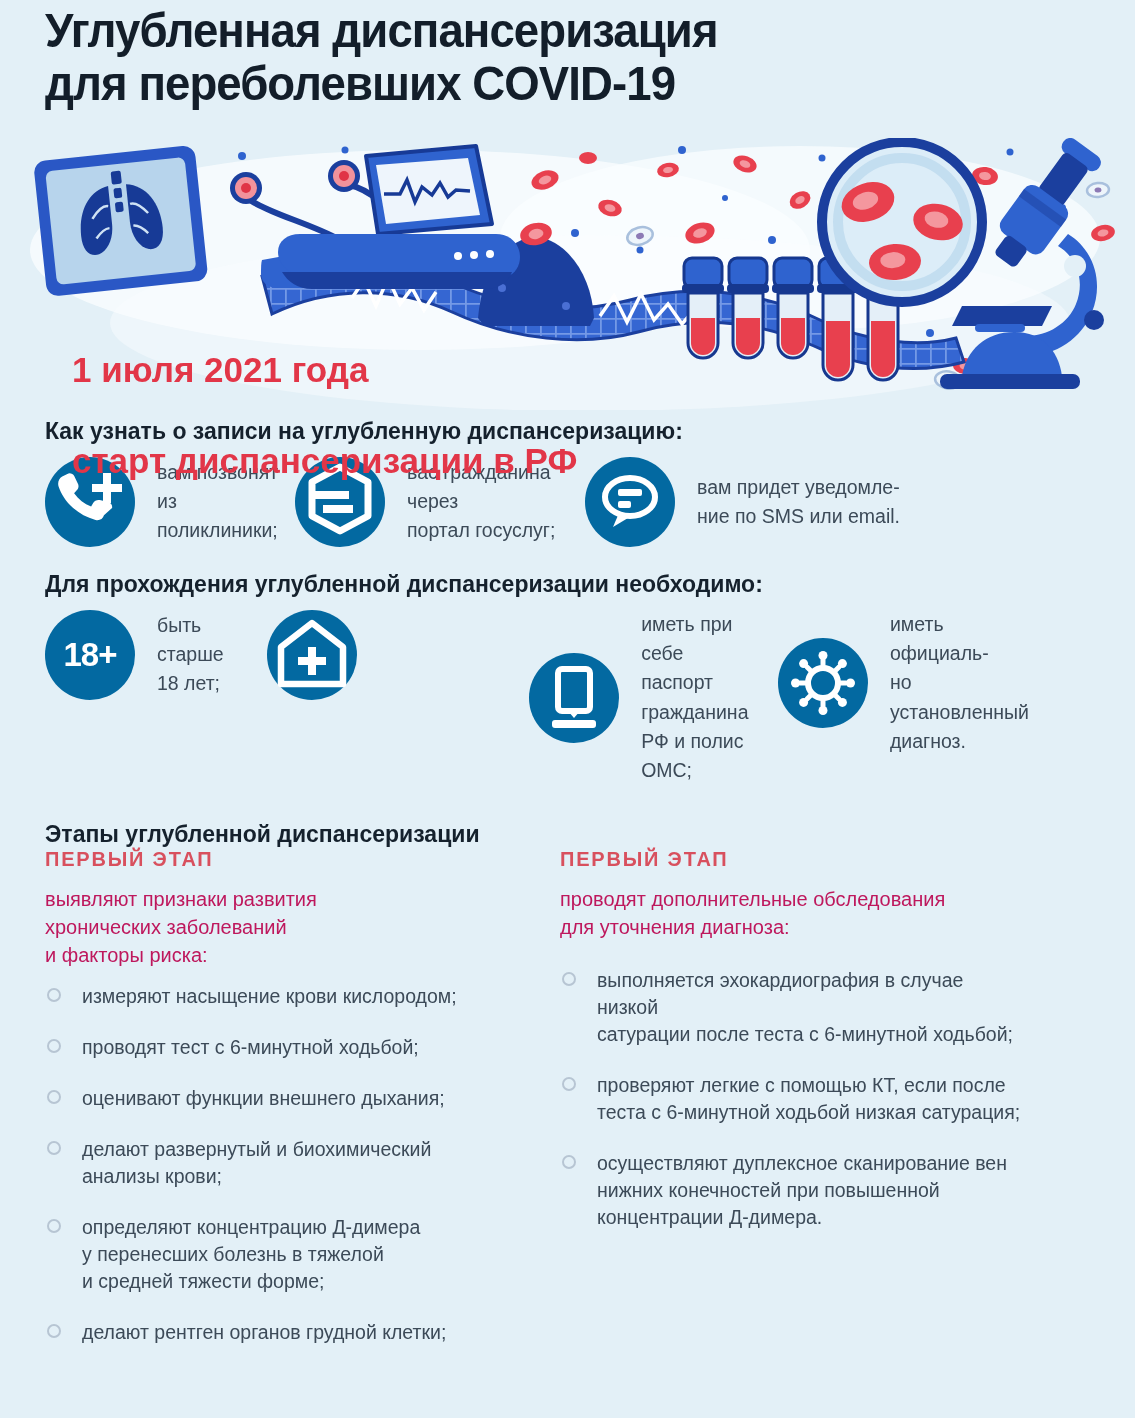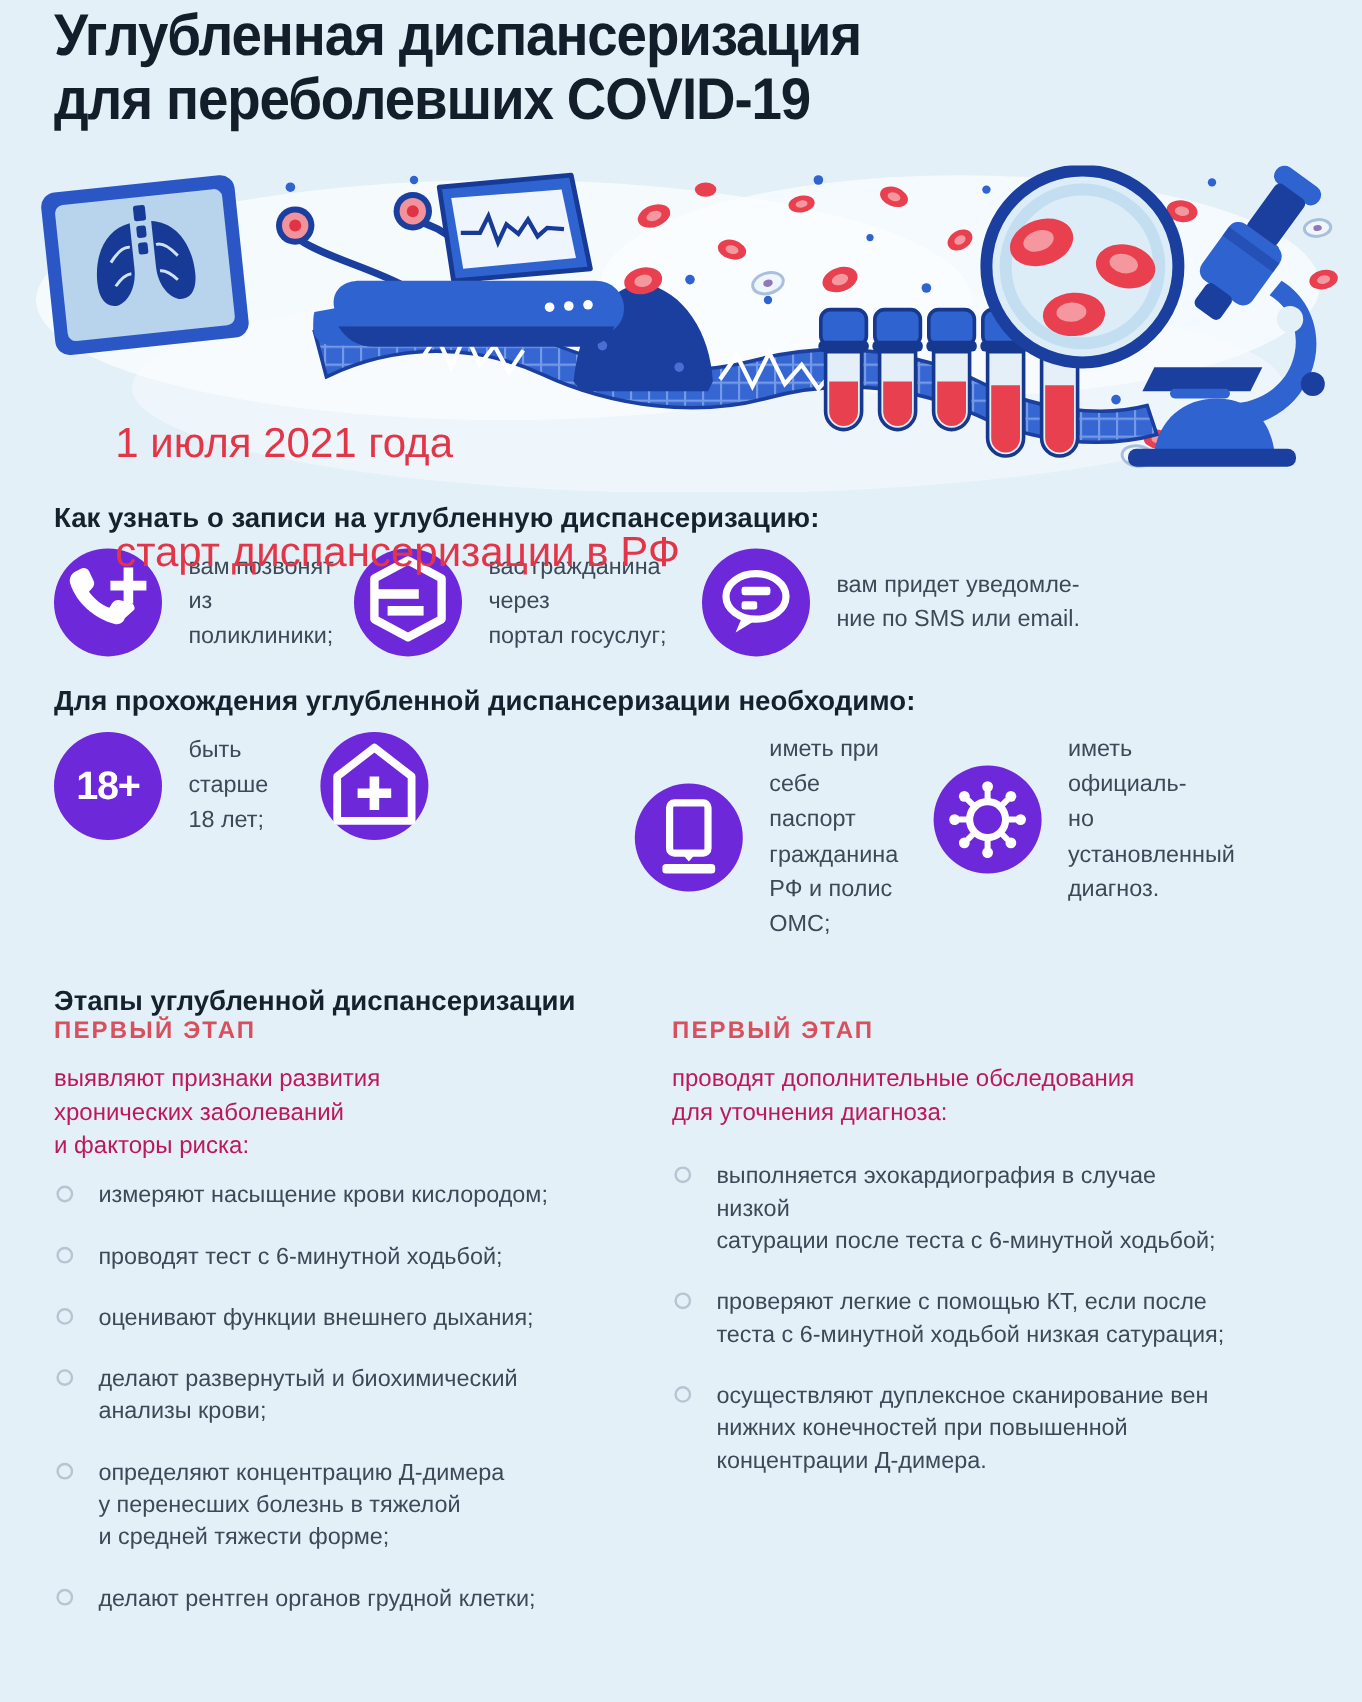--- a/index.html
+++ b/index.html
@@ -16,43 +16,43 @@
     margin:4px 0 0 45px;
     font-size:49px;font-weight:700;line-height:1.08;
     color:#131e2a;letter-spacing:-1px;
     transform:scaleX(.93);transform-origin:left top;
   }
 
   
   .hero{position:relative;height:272px;margin-top:28px;flex:0 0 auto}
   .hero svg{position:absolute;left:0;top:0;width:1135px;height:272px}
   .hero-date{
-    position:absolute;left:96px;top:164px;
-    font-size:35px;font-weight:400;line-height:1.3;
+    position:absolute;left:72px;top:164px;
+    font-size:35px;font-weight:700;line-height:1.3;
     color:#e23648;white-space:pre-line;
   }
 
   
   .section{margin:0 45px;flex:0 0 auto}
   .sec-heading{margin:0;font-size:23px;font-weight:700;color:#15212d}
   .notify{margin-top:8px}
   .require{margin-top:24px}
 
   .icon-row{display:flex;margin-top:12px;align-items:flex-start}
   .icon-item{display:flex;align-items:center;gap:22px}
   .row-notify .icon-item:nth-child(1){width:250px}
   .row-notify .icon-item:nth-child(2){width:290px}
   .row-notify .icon-item:nth-child(3){flex:1}
   .row-req .icon-item:nth-child(1){width:245px}
   .row-req .icon-item:nth-child(2){width:290px}
   .row-req .icon-item:nth-child(3){width:275px}
   .row-req .icon-item:nth-child(4){flex:1}
   .badge{
     width:90px;height:90px;border-radius:50%;
-    background:#6d28d9;flex:0 0 auto;
+    background:#0369a1;flex:0 0 auto;
     display:flex;align-items:center;justify-content:center;
   }
   .badge-18{color:#fff;font-size:33px;font-weight:700;letter-spacing:-1px}
   .item-text{
     font-size:19.5px;line-height:1.5;color:#3c4a58;white-space:pre-line;
   }
 
   
   .stages{margin-top:36px}
   .columns{display:flex}

